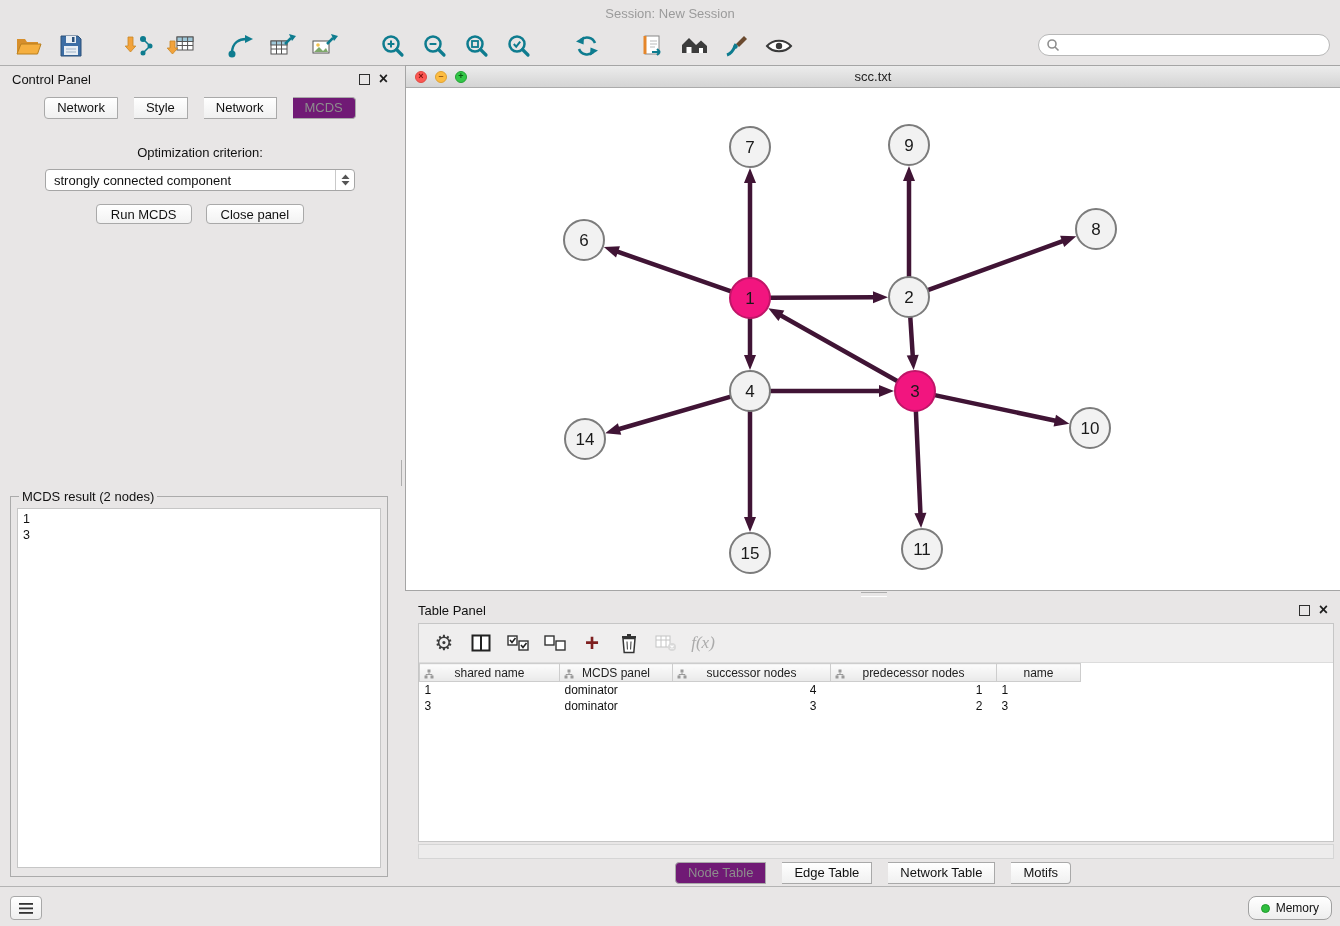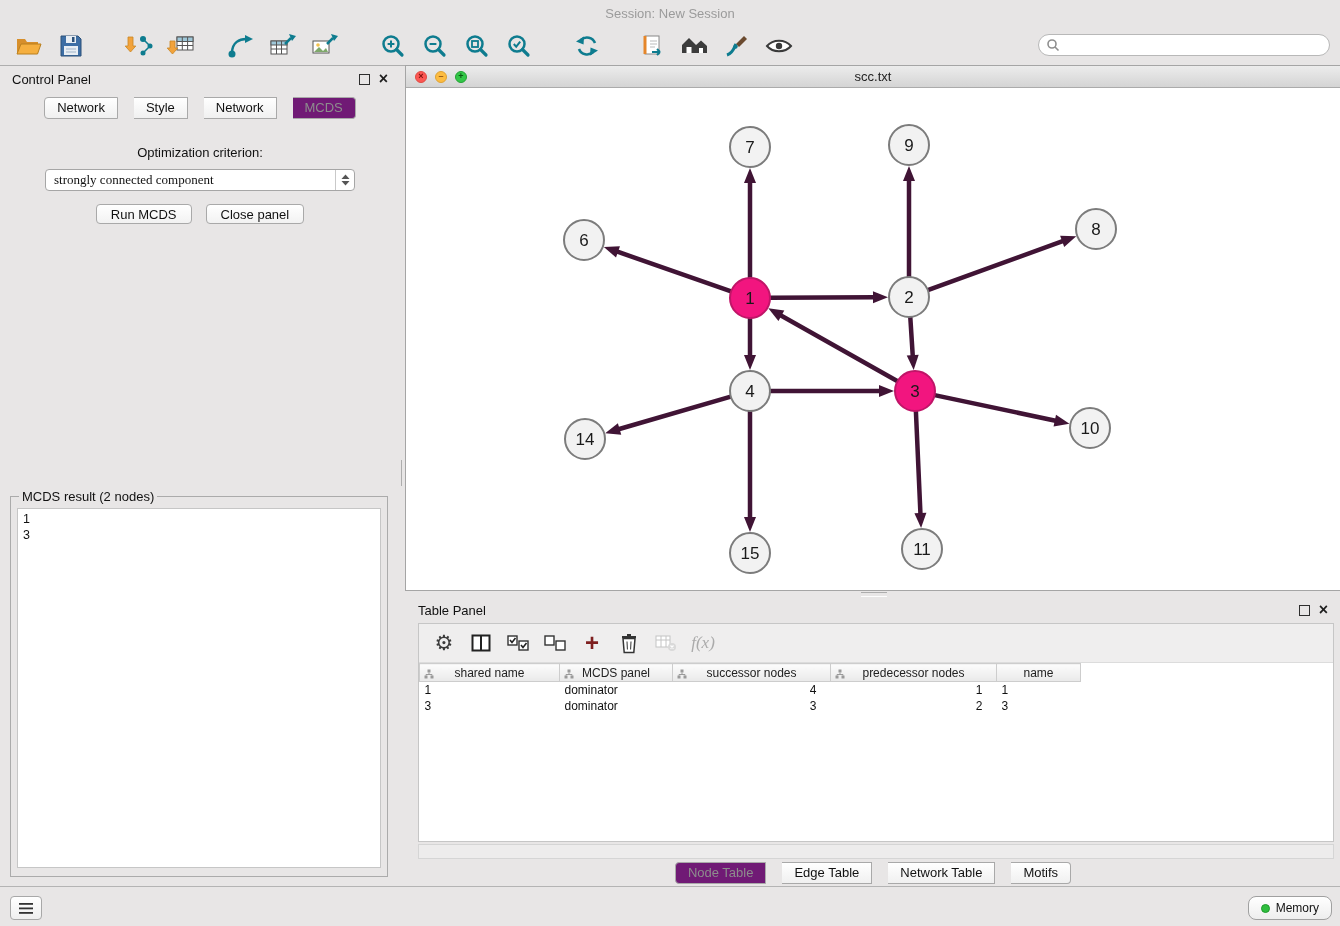--- a/index.html
+++ b/index.html
@@ -34,21 +34,21 @@
        background:linear-gradient(#FFFFFF,#F0F0F0);border:1px solid #A9A9A9;border-left:none;}
   .tab:first-child{border-left:1px solid #A9A9A9;border-radius:4px 0 0 4px;}
   .tab:last-child{border-radius:0 4px 4px 0;}
   .tab.selected{background:#701a75;color:#8D8D8D;}
 
   
   .control-panel{position:absolute;left:0;top:66px;width:400px;height:820px;background:#E8E6E6;}
   .cp-tabs{margin-top:5px;}
   .opt-label{margin-top:26px;text-align:center;font-size:13px;color:#111;}
   .dropdown{width:310px;height:22px;margin:9px auto 0 auto;background:#FFF;border:1px solid #A6A6A6;
-            border-radius:4px;display:flex;align-items:center;box-sizing:border-box;font-family:Liberation Serif, serif;}
+            border-radius:4px;display:flex;align-items:center;box-sizing:border-box;}
   .dropdown .dd-text{flex:1;font-size:13px;color:#111;padding-left:8px;}
   .dropdown .dd-stepper{width:18px;height:20px;border-left:1px solid #C9C9C9;display:flex;align-items:center;justify-content:center;}
   .cp-buttons{display:flex;justify-content:center;gap:14px;margin-top:13px;}
   .btn{height:20px;line-height:20px;padding:0 14px;font-size:13px;color:#111;
        background:linear-gradient(#FFFFFF,#F2F2F2);border:1px solid #A9A9A9;border-radius:4px;
        font-family:"Liberation Sans",sans-serif;}
   .result-fieldset{position:absolute;left:10px;top:423px;width:378px;height:388px;margin:0;
                    border:1px solid #ABABAB;padding:4px 6px 8px 6px;box-sizing:border-box;}
   .result-fieldset legend{font-size:13px;color:#111;padding:0 3px;margin-left:2px;}
   .result-box{width:100%;height:100%;box-sizing:border-box;background:#FFF;border:1px solid #C6C6C6;

